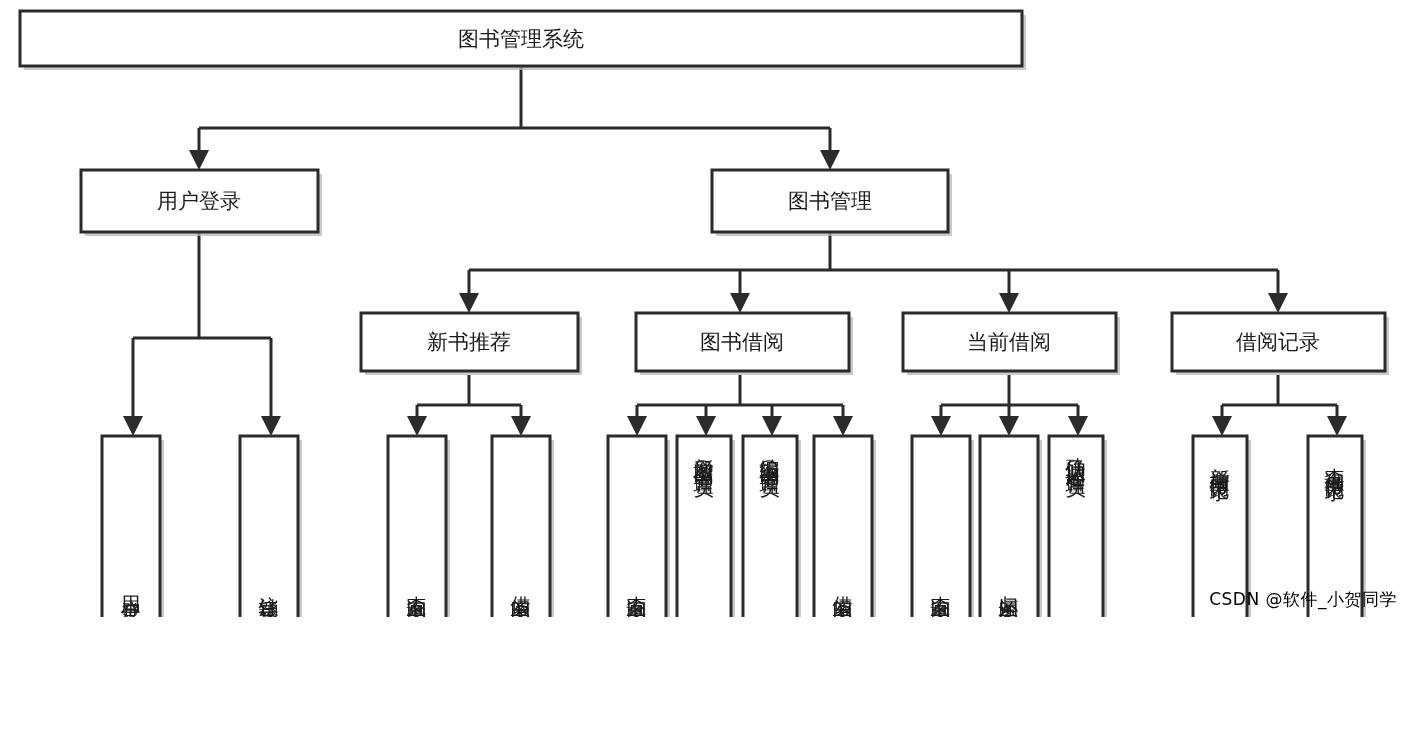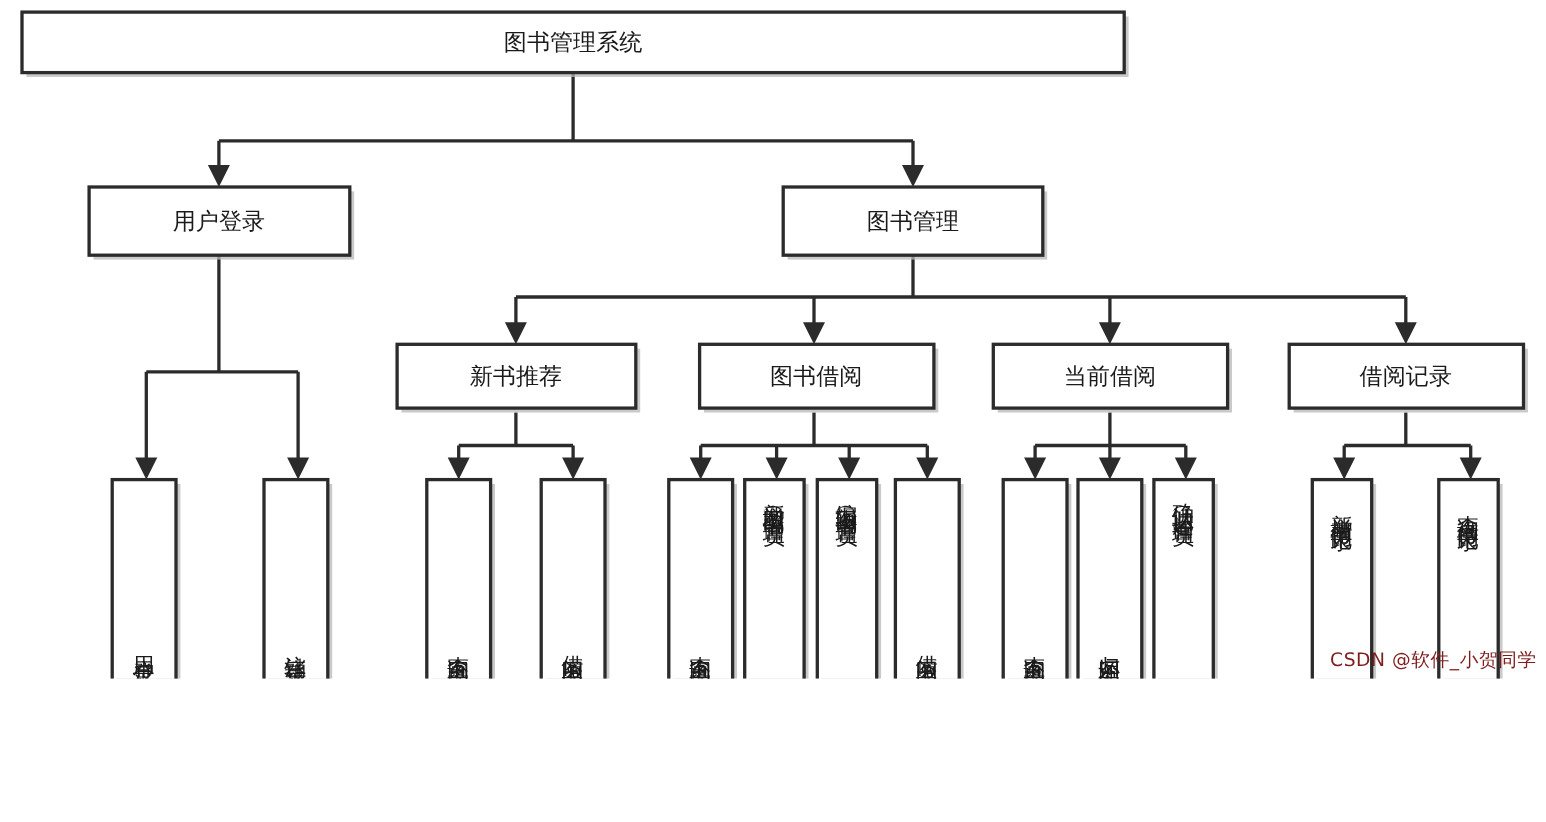--- a/index.html
+++ b/index.html
@@ -63,21 +63,21 @@
     justify-content: flex-start;
     white-space: nowrap;
     pointer-events: none;
   }
   .watermark {
     position: absolute;
     right: 8px;
     bottom: 6px;
     font-family: "DejaVu Sans", "Liberation Sans", sans-serif;
     font-size: 17px;
-    color: #7f1d1d;
+    color: #000000;
     white-space: nowrap;
     letter-spacing: 0.5px;
   }
 </style>
 </head>
 <body>
 
 <div id="diagram-root">
 
   <svg id="flowchart" viewBox="0 0 1405 747">

